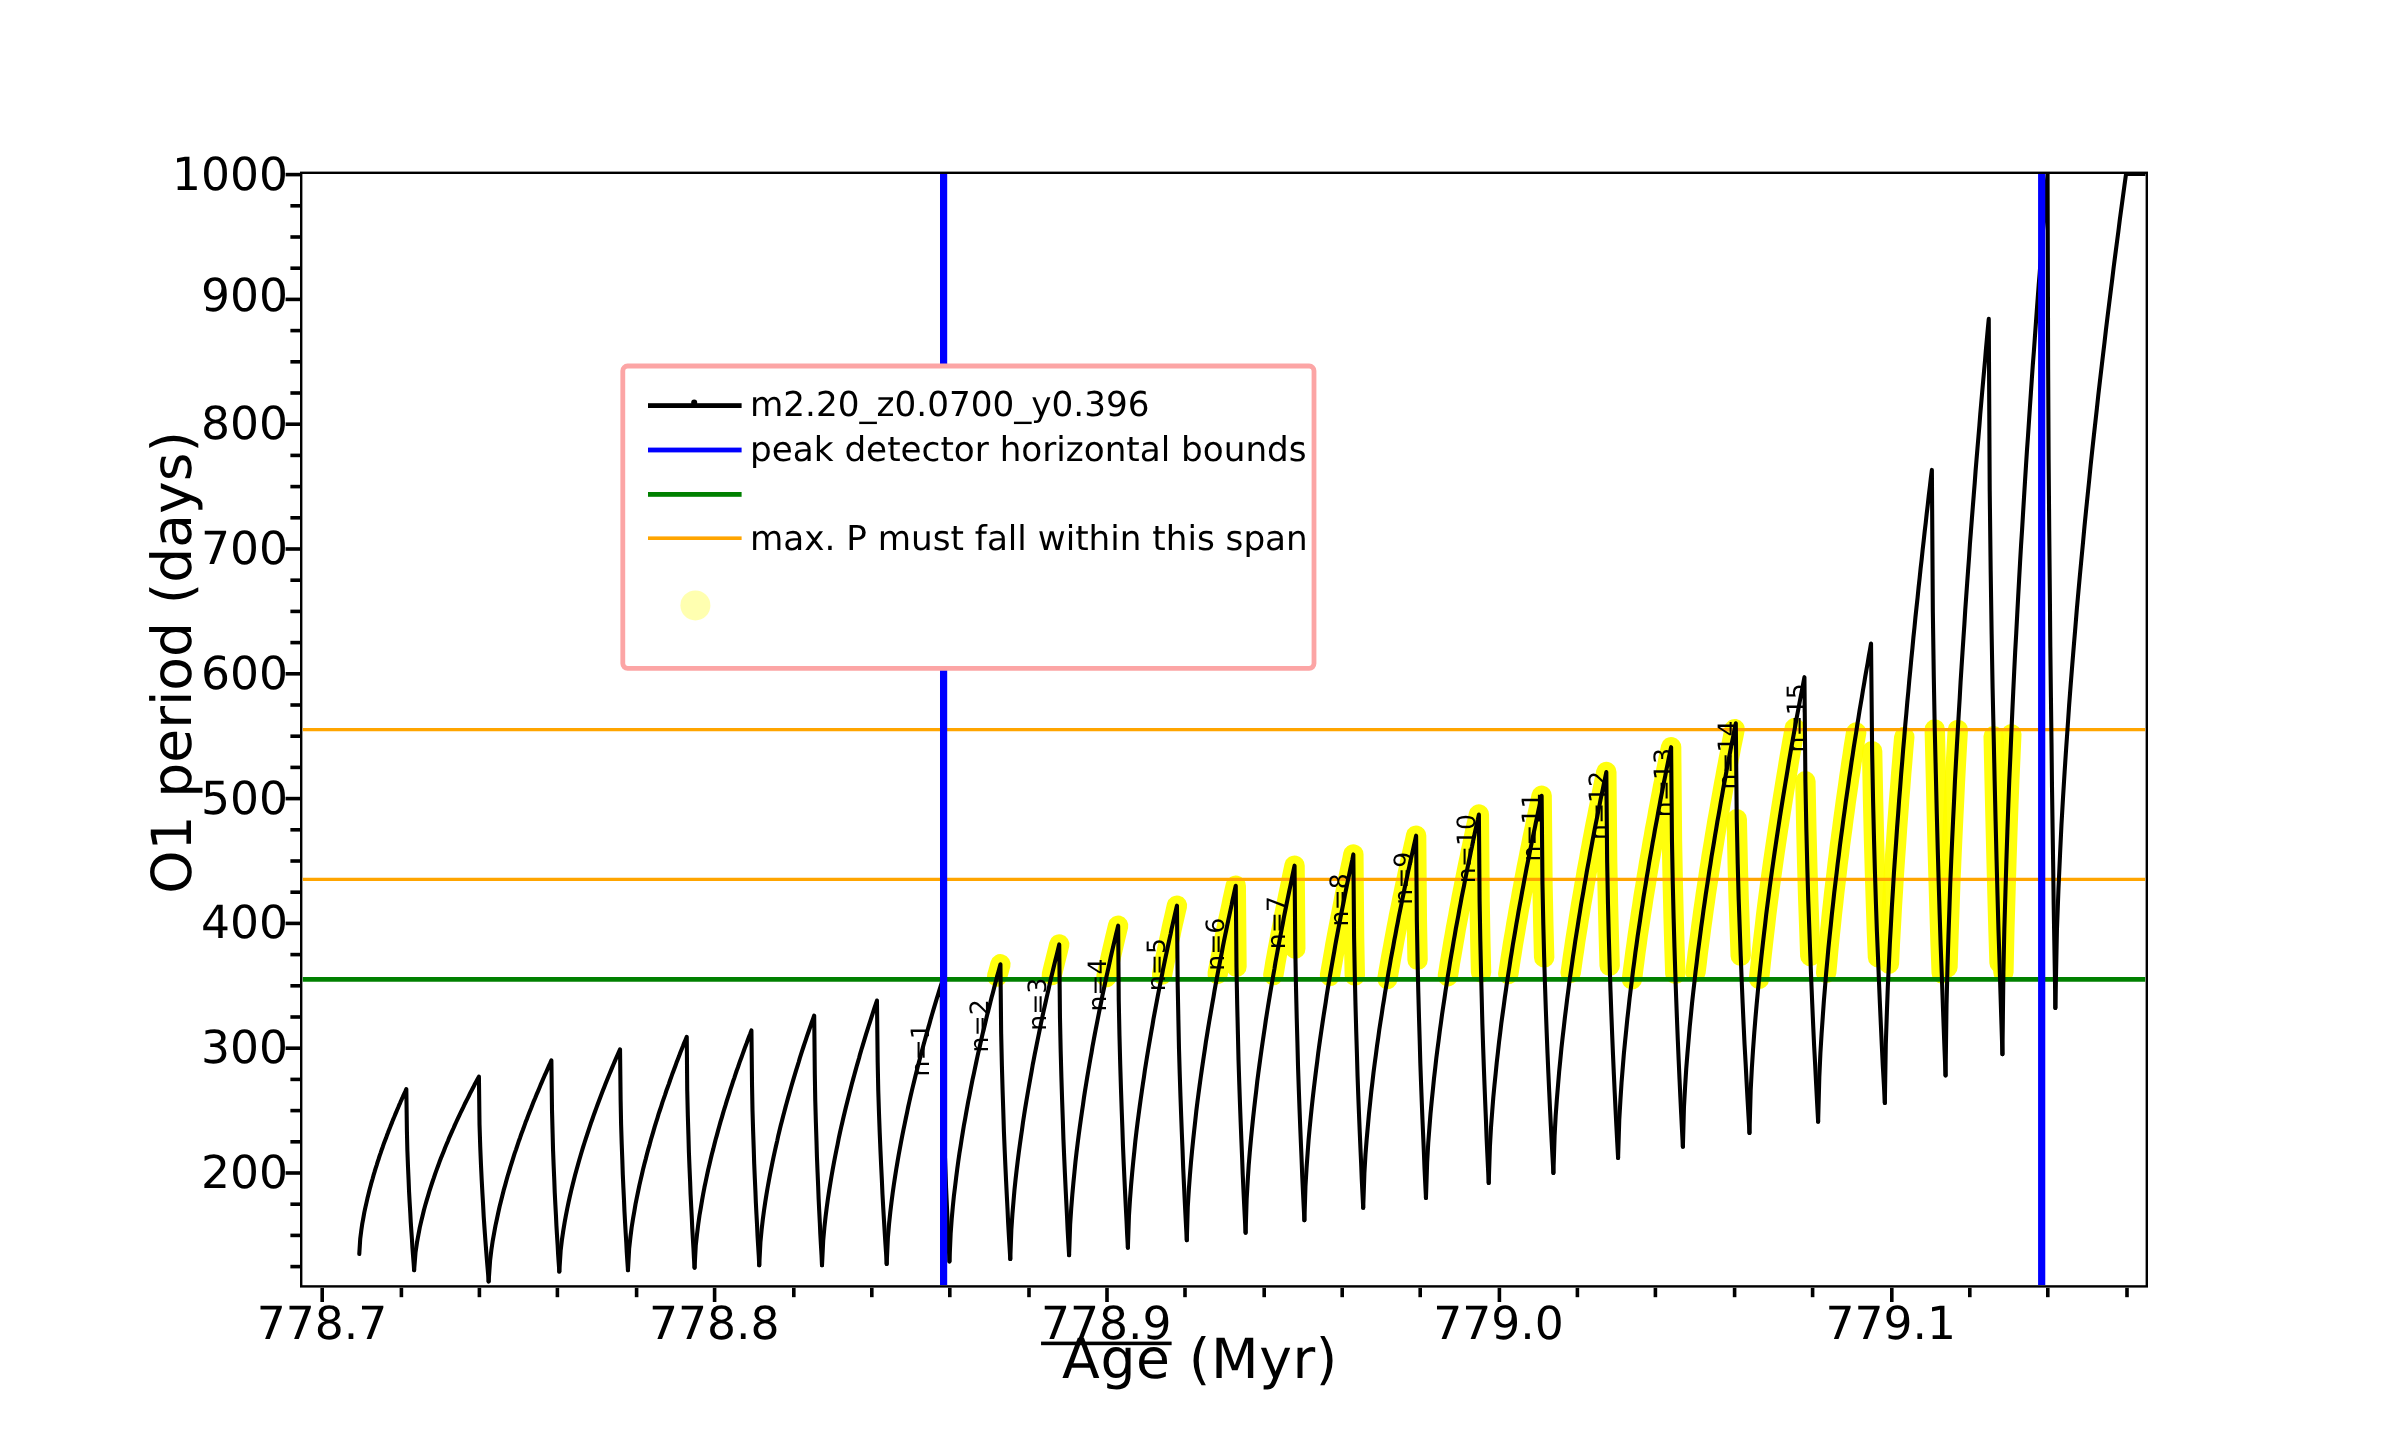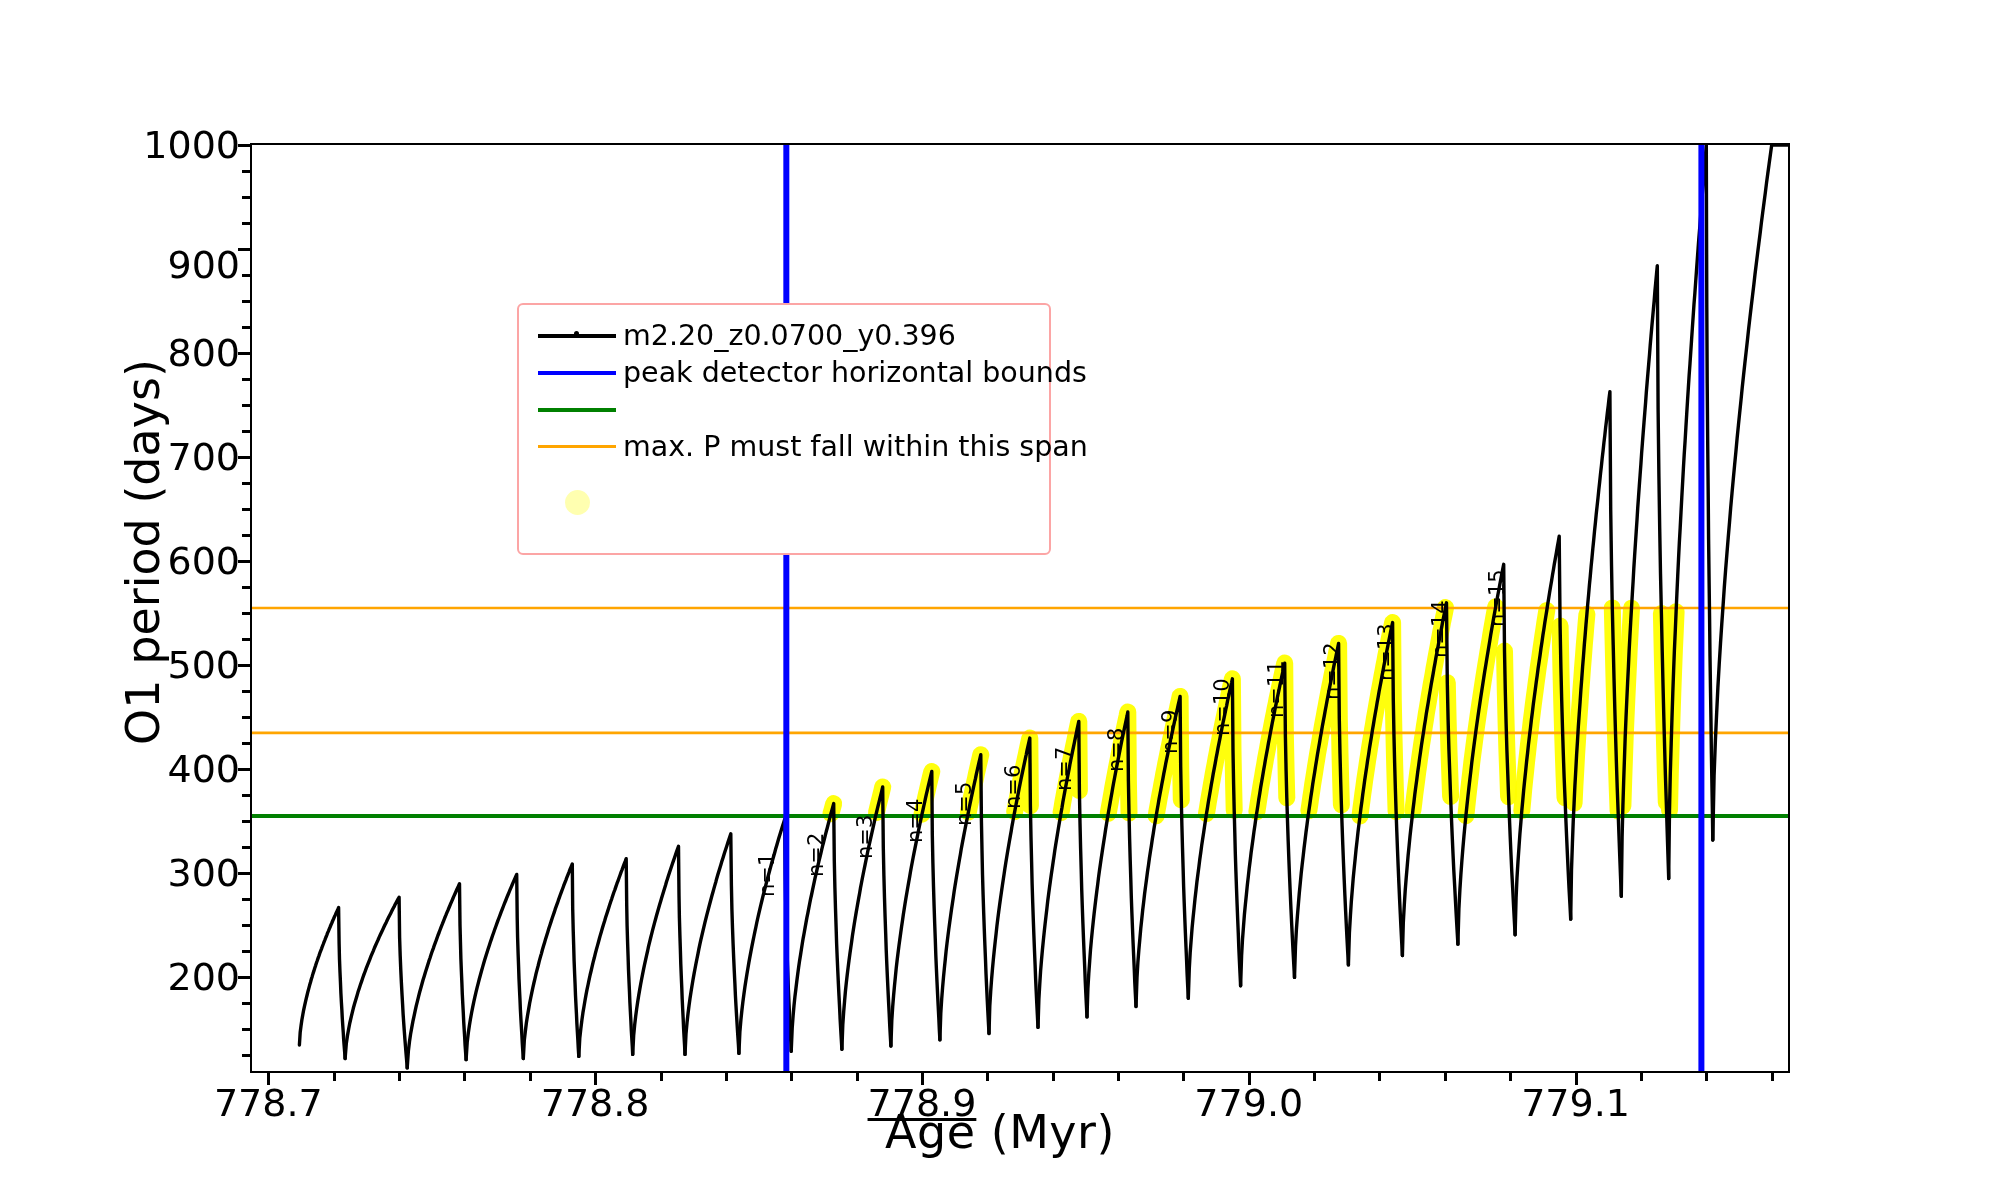--- a/index.html
+++ b/index.html
@@ -22,22 +22,22 @@
   .xtick{position:absolute;top:1081px;width:260px;text-align:center;font-size:38px;color:#000;
          transform:translateX(-50%);white-space:nowrap;}
 
   
   .tickmaj-y{position:absolute;left:238px;width:12px;height:3px;background:#000;}
   .tickmin-y{position:absolute;left:242px;width:8px;height:3px;background:#000;}
   .tickmaj-x{position:absolute;top:1073px;width:3px;height:12px;background:#000;}
   .tickmin-x{position:absolute;top:1073px;width:3px;height:8px;background:#000;}
 
   
-  #legend{position:absolute;left:265px;top:158px;width:534px;
-          background:#fff;border:2px solid #fca5a5;border-radius:6px;
+  #legend{position:absolute;left:265px;top:158px;width:580px;
+          background:#fff;border:4px solid #fca5a5;border-radius:6px;
           padding:12px 10px 14px 12px;box-sizing:border-box;z-index:40;}
   .lrow{display:flex;align-items:center;height:37px;}
   .lkey{width:92px;flex:0 0 92px;display:flex;align-items:center;justify-content:center;}
   .lkey .ln{width:78px;height:4px;display:block;}
   .lkey .ln.thin{height:3px;}
   .lkey .dot{width:25px;height:25px;border-radius:50%;background:#ffffb0;display:block;}
   .ltxt{font-size:28.5px;color:#000;white-space:nowrap;line-height:1.16;}
   .lrow.two{height:74px;align-items:center;}
   .blackkey{position:relative;width:78px;height:4px;background:#000;}
   .blackkey:after{content:"";position:absolute;left:36px;top:-3px;width:5px;height:5px;
@@ -59,21 +59,21 @@
   <div id="xlabel">Age (Myr)</div>
 
   <div id="yticklabels">
       <div class="ytick" style="top: 977.36px;">200</div>
       <div class="ytick" style="top: 873.315px;">300</div>
       <div class="ytick" style="top: 769.27px;">400</div>
       <div class="ytick" style="top: 665.225px;">500</div>
       <div class="ytick" style="top: 561.18px;">600</div>
       <div class="ytick" style="top: 457.135px;">700</div>
       <div class="ytick" style="top: 353.09px;">800</div>
-      <div class="ytick" style="top: 265px;">900</div>
+      <div class="ytick" style="top: 246px;">900</div>
       <div class="ytick" style="top: 145px;">1000</div>
     </div>
   <div id="xticklabels">
       <div class="xtick" style="left: 268.34px;">778.7</div>
       <div class="xtick" style="left: 595.149px;">778.8</div>
       <div class="xtick" style="left: 921.957px; text-decoration: underline;">778.9</div>
       <div class="xtick" style="left: 1248.77px;">779.0</div>
       <div class="xtick" style="left: 1575.57px;">779.1</div>
     </div>
   <div id="tickmarks">

